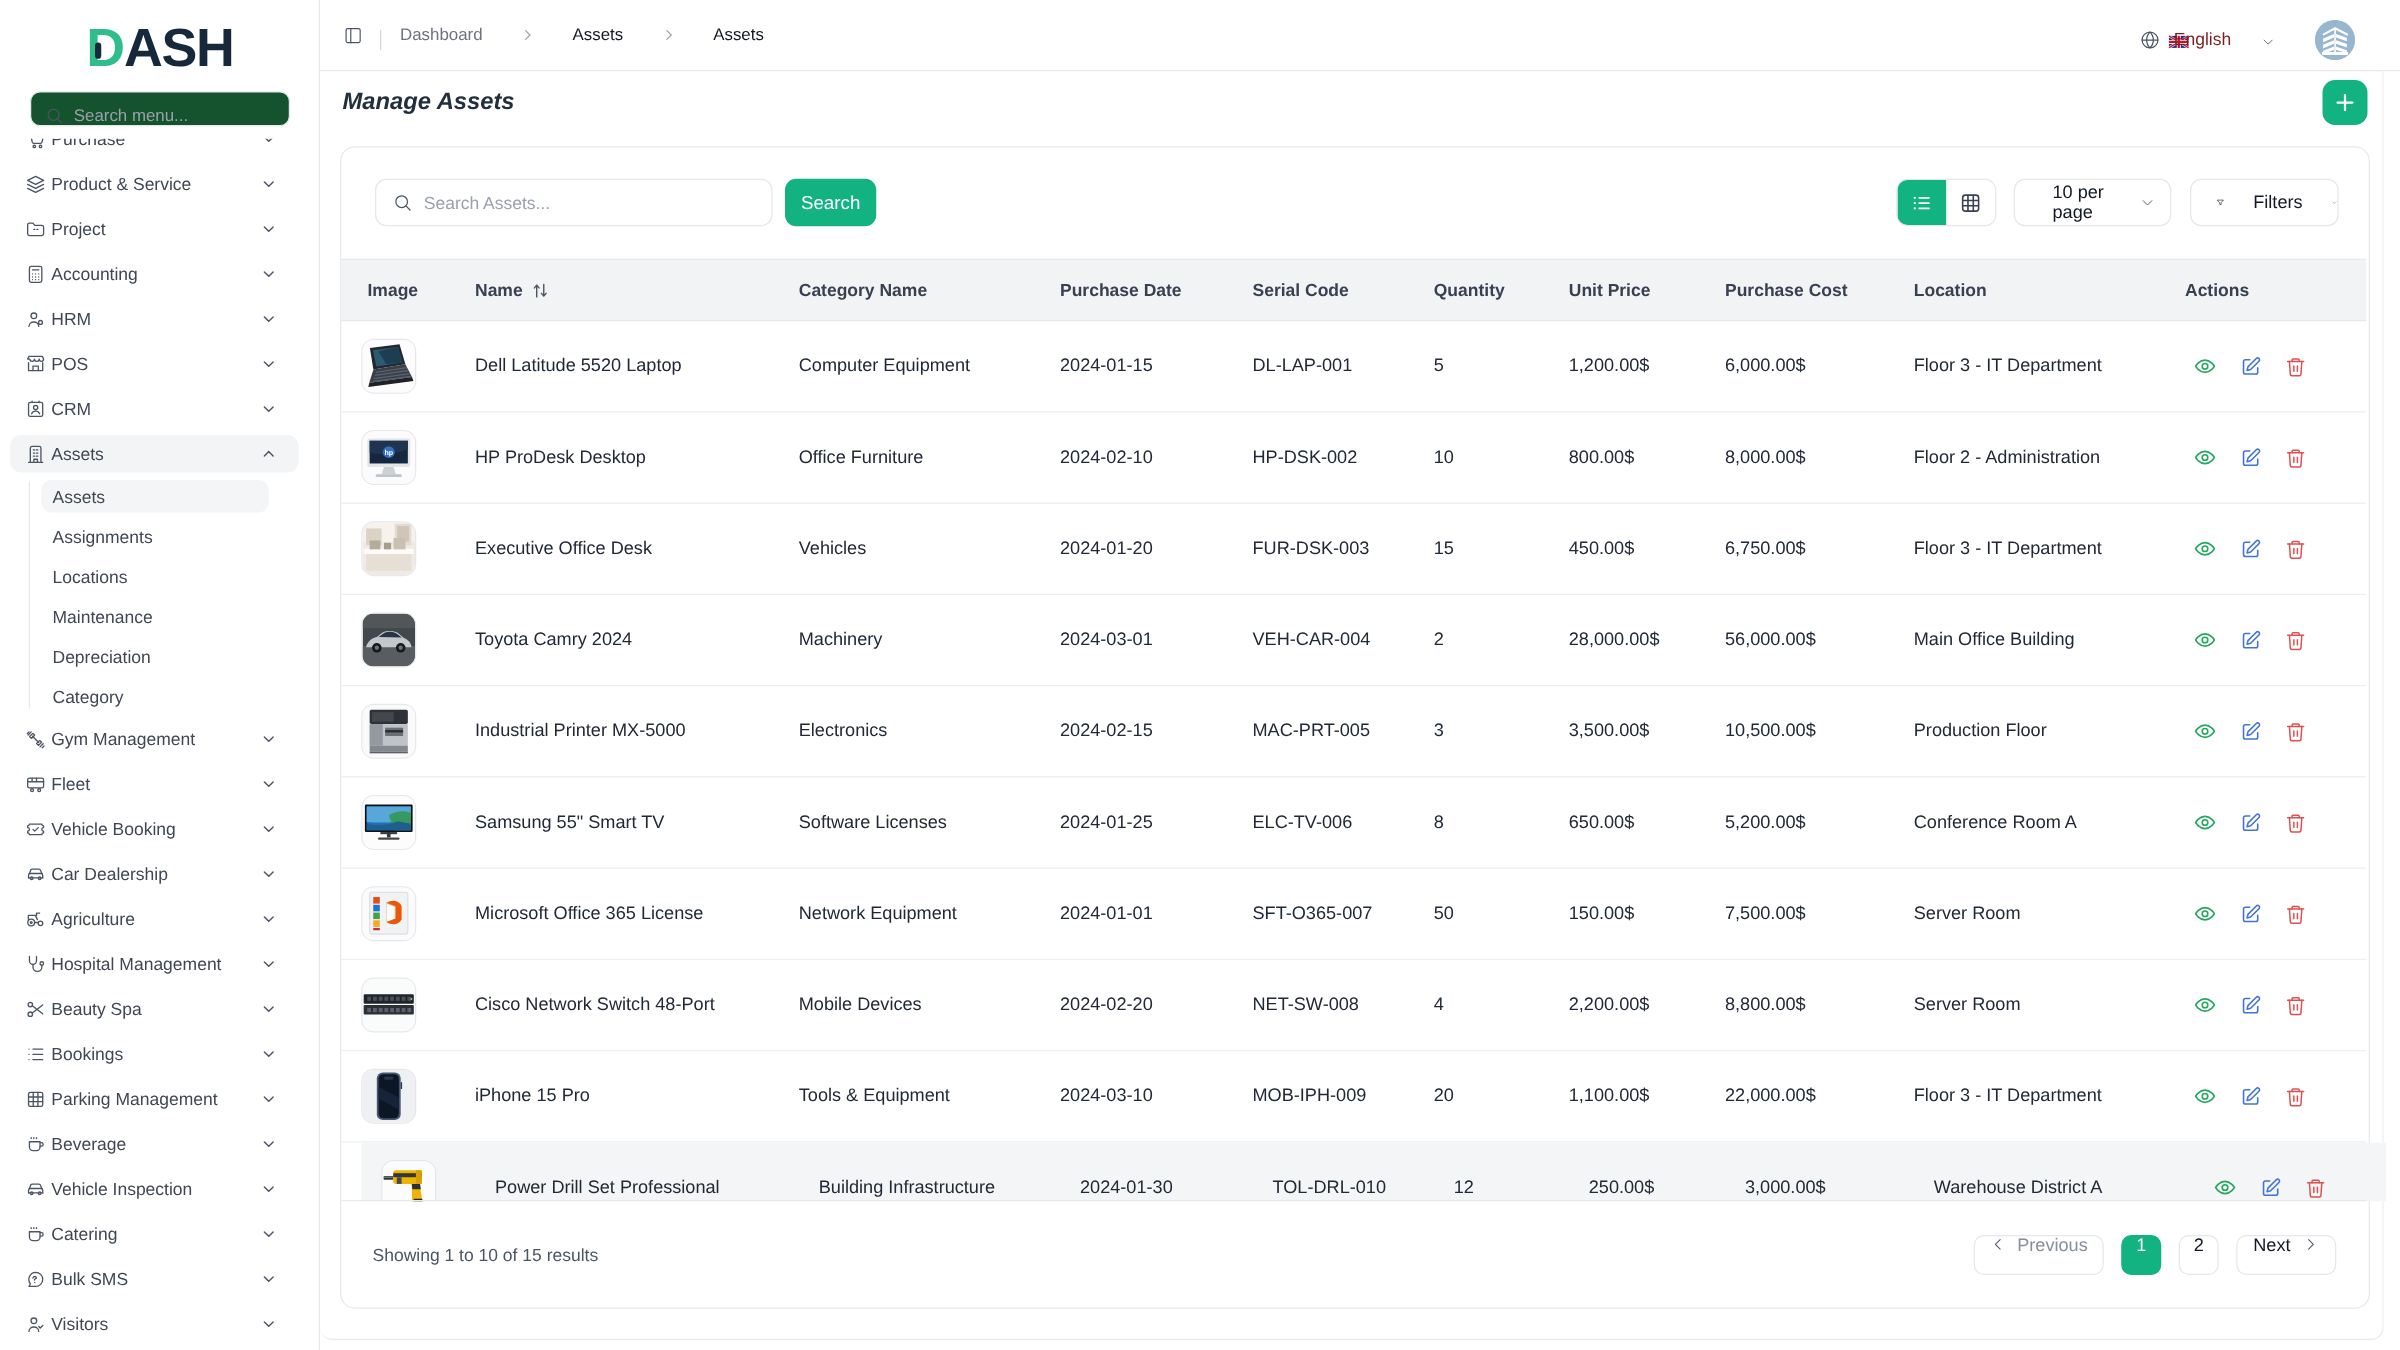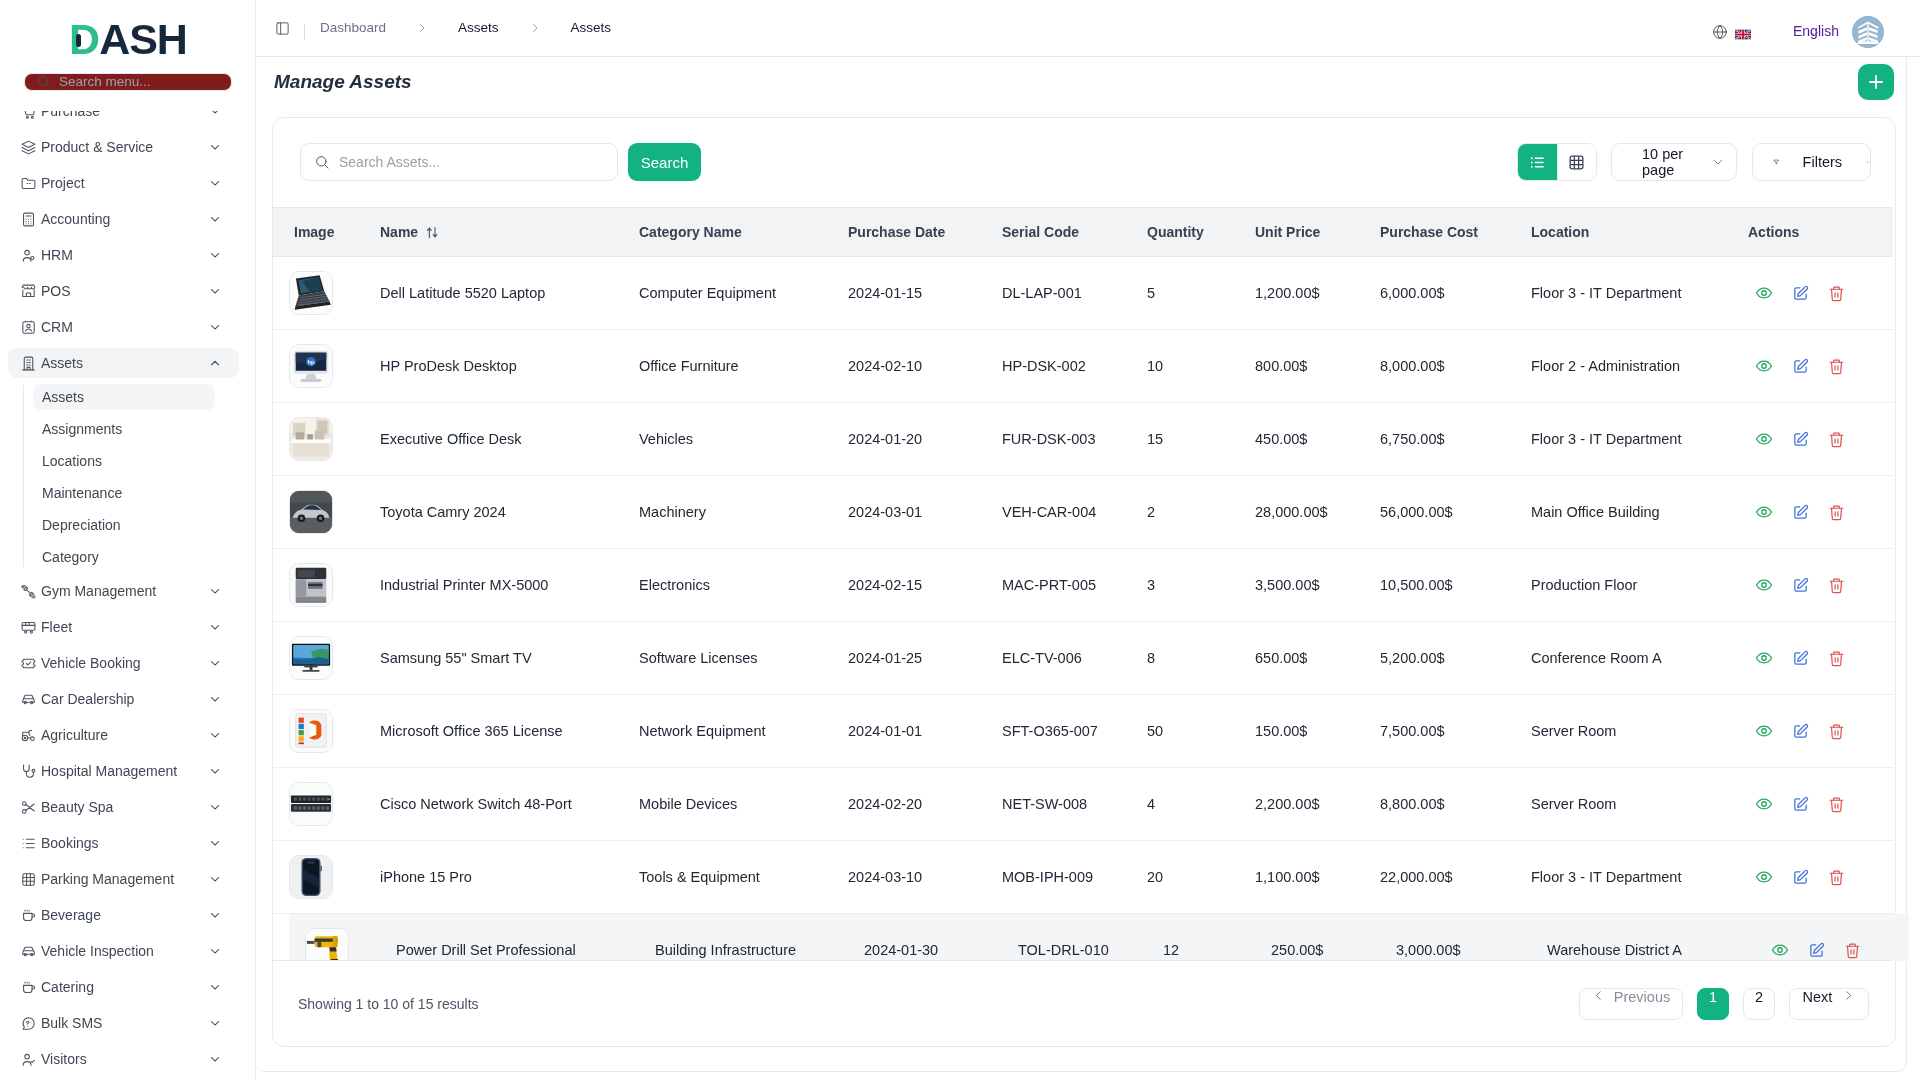--- a/index.html
+++ b/index.html
@@ -6,23 +6,23 @@
 html,body{width:1920px;height:1080px;overflow:hidden;background:#fff;
   font-family:"Liberation Sans",sans-serif;color:#1f2937;}
 .abs{position:absolute;}
 
 #sidebar{position:absolute;left:0;top:0;width:256px;height:1080px;background:#fff;
   border-right:1px solid #e7e9ec;overflow:hidden;}
 #logo{position:absolute;left:0;top:15px;width:256px;text-align:center;
   font-size:43px;font-weight:700;letter-spacing:-1px;color:#16283a;}
 #logo .g{color:#2fbe8b;}
 #logo .tick{position:absolute;left:76px;top:19px;width:5px;height:13px;background:#16283a;border-radius:3px;}
-#msearch{position:absolute;left:24px;top:73px;width:208px;height:18px;
-  border:1px solid #e5e7eb;border-radius:8px;display:flex;align-items:flex-start;
-  color:#9aa1ac;font-size:13.5px;background:#7f1d1d;}
+#msearch{position:absolute;left:24px;top:73px;width:208px;height:28px;
+  border:1px solid #e5e7eb;border-radius:8px;display:flex;align-items:flex-end;
+  color:#9aa1ac;font-size:13.5px;background:#14532d;}
 #msearch svg{margin:0 8px 0 11px;}
 #nav{position:absolute;left:0;top:111px;width:256px;height:969px;overflow:hidden;}
 .mi{height:36px;display:flex;align-items:center;padding:0 26px 0 20px;color:#3f4754;font-size:14px;position:relative;z-index:0;}
 .mi svg{flex:0 0 17px;margin-right:4px;}
 .mi .lbl{flex:1;}
 .mi .ch{flex:0 0 14px;margin-right:8px;}
 .mi.active::before{content:"";position:absolute;left:8px;right:17px;top:3px;bottom:3px;background:#f3f4f6;border-radius:9px;z-index:-1;}
 .sub{position:relative;}
 .sub:before{content:"";position:absolute;left:23px;top:4px;bottom:6px;width:1px;background:#e5e7eb;}
 .si{height:32px;display:flex;align-items:center;padding-left:42px;font-size:14px;color:#3f4754;position:relative;z-index:0;}
@@ -371,21 +371,21 @@
         <circle cx="12" cy="12" r="9.5"></circle>
         <path d="M2.5 12h19M12 2.5c2.7 2.6 4 6 4 9.5s-1.3 6.9-4 9.5c-2.7-2.6-4-6-4-9.5s1.3-6.9 4-9.5z"></path>
       </svg></div>
   <div class="abs" id="flag" style="left:1479px;top:26px;width:16px;height:11px;"><svg width="16" height="11" viewBox="0 0 60 36">
         <rect width="60" height="36" fill="#1a2f7c"></rect>
         <path d="M0 0l60 36M60 0L0 36" stroke="#fff" stroke-width="7"></path>
         <path d="M0 0l60 36M60 0L0 36" stroke="#c8102e" stroke-width="3.5"></path>
         <path d="M30 0v36M0 18h60" stroke="#fff" stroke-width="12"></path>
         <path d="M30 0v36M0 18h60" stroke="#c8102e" stroke-width="7"></path>
       </svg></div>
-  <div class="abs" style="left:1537px;top:23px;font-size:14px;color:#4c1d95;">English</div>
+  <div class="abs" style="left:1483px;top:23px;font-size:14px;color:#7f1d1d;">English</div>
   <svg class="abs ic" style="left:1553px;top:28px" width="11" height="11" viewBox="0 0 24 24" stroke="#6b7280" stroke-width="2.4">
       <path d="M5 9l7 7 7-7"></path>
     </svg>
   <div class="abs" id="avatar" style="left:1596px;top:16px;width:32px;height:32px;border-radius:50%;background:#97b6cf;overflow:hidden;"><svg width="32" height="32" viewBox="0 0 32 32">
         <circle cx="16" cy="16" r="16" fill="#97b6cf"></circle>
         <g fill="#fff">
           <polygon points="16,5.5 26.5,11 26,12.8 16,7.6 6.5,12.5 6,11.2"></polygon>
           <rect x="15.4" y="6.5" width="1.3" height="20"></rect>
           <polygon points="6.5,14.8 15.2,11.2 15.2,14 6.5,17.8"></polygon>
           <polygon points="6.5,19.8 15.2,16.2 15.2,19 6.5,22.8"></polygon>

